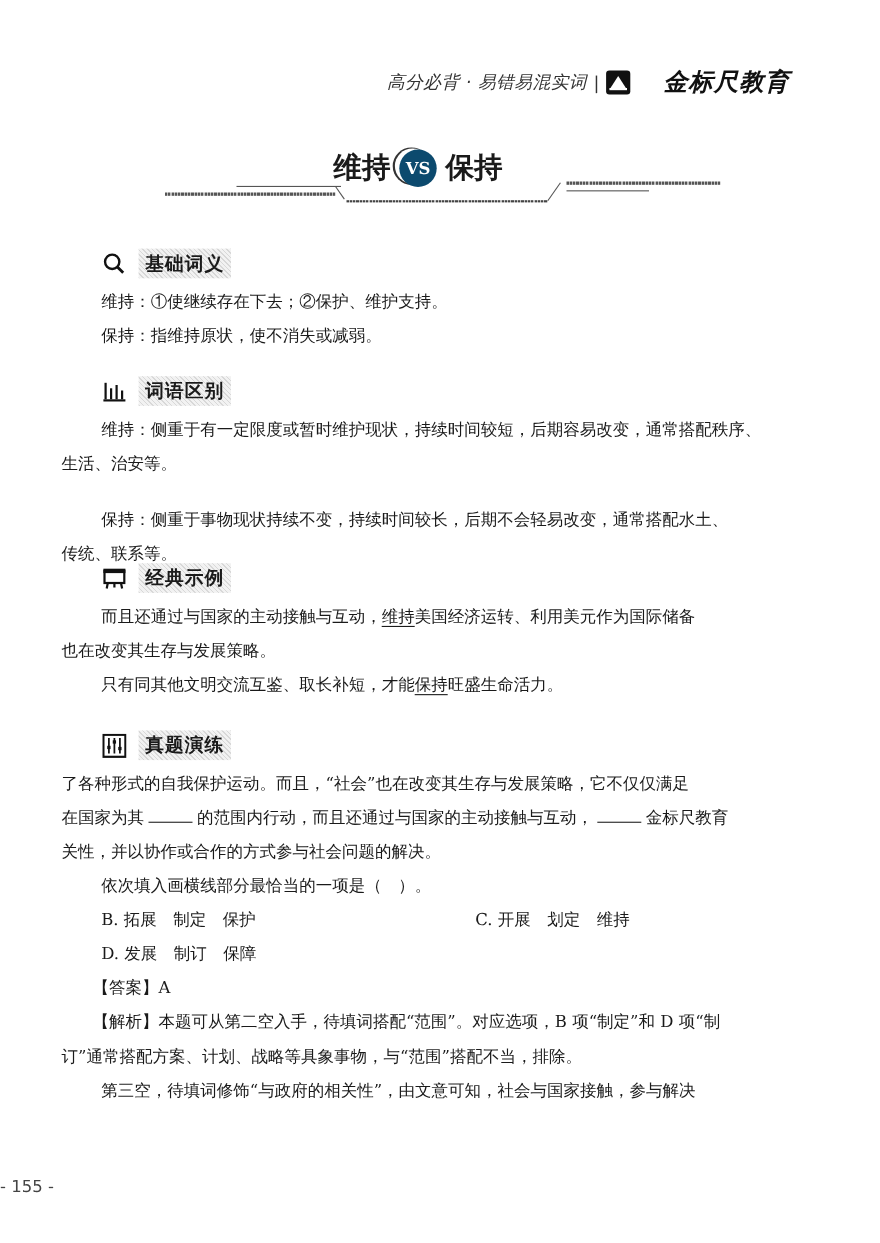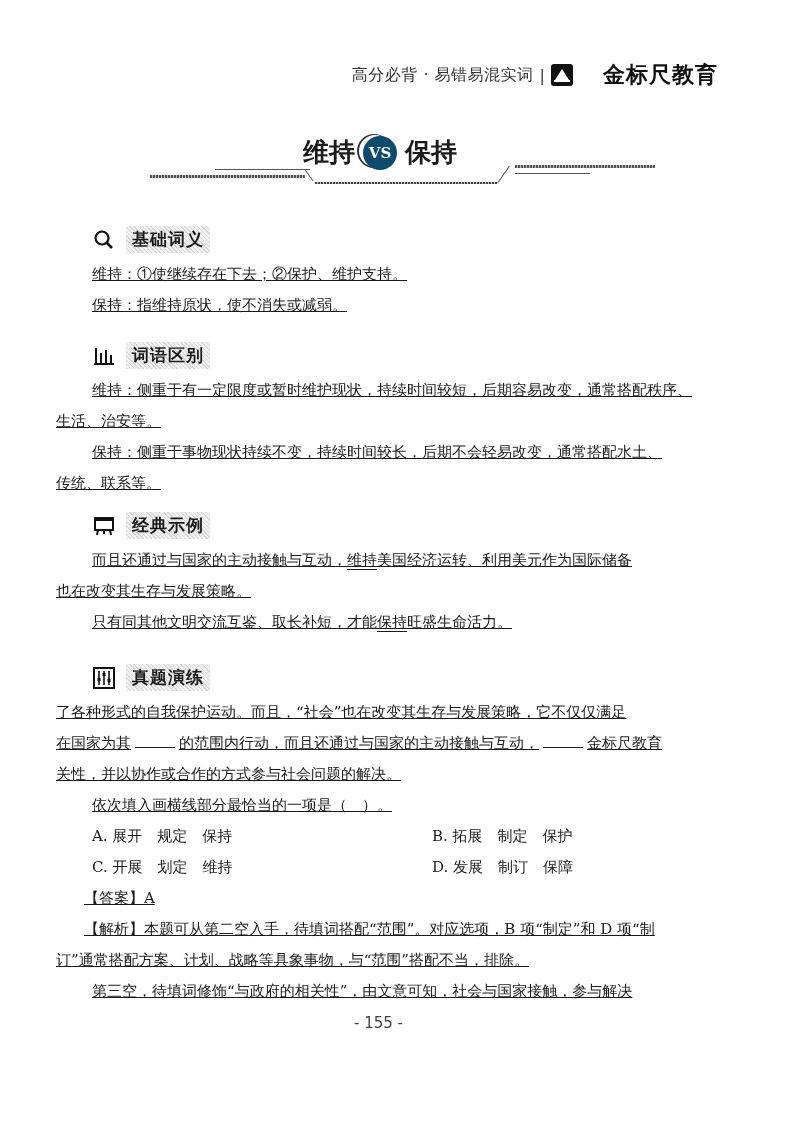--- a/index.html
+++ b/index.html
@@ -4,20 +4,21 @@
 <style>
   html, body { margin: 0; padding: 0; }
   body {
     width: 800px; height: 1130px; background: #ffffff; position: relative;
     font-family: "DejaVu Serif", "Liberation Serif", serif; color: #1a1a1a;
     overflow: hidden;
   }
   .header {
     position: absolute; top: 60px; right: 82px; display: flex; align-items: center;
     font-family: "DejaVu Sans", "Liberation Sans", sans-serif;
+    font-style: italic;
   }
   .header .tagline { font-size: 16px; color: #333; letter-spacing: 0.5px; }
   .header .sep { font-size: 16px; margin: 0 6px; color: #333; }
   .brand { display: flex; align-items: center; gap: 27px; }
   .brand-logo {
     width: 22px; height: 22px; background: #111; border-radius: 3px; position: relative; margin-right: 3px;
   }
   .brand-logo::before {
     content: ""; position: absolute; left: 4px; top: 5px; width: 0; height: 0;
     border-left: 7px solid transparent; border-right: 7px solid transparent; border-bottom: 11px solid #fff;
@@ -49,27 +50,27 @@
   }
 
   .section { position: absolute; left: 92px; right: 80px; }
   .sec-head { display: flex; align-items: center; margin-bottom: 6px; }
   .sec-icon { width: 24px; height: 22px; margin-right: 10px; display: flex; align-items: center; justify-content: center; }
   .sec-label {
     font-family: "DejaVu Sans", sans-serif; font-weight: bold; font-size: 17px;
     padding: 2px 6px; background: repeating-linear-gradient(45deg, #d8d8d8 0 1px, #f2f2f2 1px 3px);
     letter-spacing: 1px;
   }
-  .para { font-size: 15px; line-height: 31px; margin: 0; text-align: justify; text-decoration: underline; }
+  .para { font-size: 15px; line-height: 31px; margin: 0; text-align: justify; }
   .hang { margin-left: -36px; }
   .u { text-decoration: underline; text-underline-offset: 4px; }
   .blank { display: inline-block; width: 40px; border-bottom: 1px solid #222; height: 12px; margin: 0 4px; }
   .options { display: grid; grid-template-columns: 340px 240px; font-size: 15px; line-height: 31px; }
   .footer {
-    position: absolute; top: 1014px; left: 0; width: 757px; text-align: center;
+    position: absolute; top: 1070px; left: 0; width: 757px; text-align: left;
     font-family: "DejaVu Sans", sans-serif; font-size: 15px; color: #444;
   }
   .small-serif { font-family: "DejaVu Serif", serif; }
 </style>
 </head>
 <body>
 
 <div class="header">
   <span class="tagline">高分必背 · 易错易混实词</span>
   <span class="sep">|</span>
@@ -118,21 +119,21 @@
           <rect x="17" y="9" width="2" height="8" fill="#111"></rect>
           <rect x="1" y="17" width="20" height="2" fill="#111"></rect>
         </svg>
     </span>
     <span class="sec-label">词语区别</span>
   </div>
   <p class="para" style="margin-left:-36px; padding-left:36px;">
     <span>维持：侧重于有一定限度或暂时维护现状，持续时间较短，后期容易改变，通常搭配秩序、</span>
   </p>
   <p class="para hang">生活、治安等。</p>
-  <p class="para" style="margin-left:-36px; padding-left:36px;">
+  <p class="para" style="margin-left:-36px; padding-left:36px;margin-top:20px;">
     <span>保持：侧重于事物现状持续不变，持续时间较长，后期不会轻易改变，通常搭配水土、</span>
   </p>
   <p class="para hang">传统、联系等。</p>
 </div>
 
 <div class="section" style="top:512px;">
   <div class="sec-head">
     <span class="sec-icon">
       <svg width="22" height="20" viewBox="0 0 22 20">
           <rect x="1" y="2" width="20" height="3" fill="#111"></rect>
@@ -168,21 +169,20 @@
     </span>
     <span class="sec-label">真题演练</span>
   </div>
   <p class="para hang">了各种形式的自我保护运动。而且，“社会”也在改变其生存与发展策略，它不仅仅满足</p>
   <p class="para hang">
     <span>在国家为其</span><span class="blank"></span><span>的范围内行动，而且还通过与国家的主动接触与互动，</span><span class="blank"></span><span>金标尺教育</span>
   </p>
   <p class="para hang">关性，并以协作或合作的方式参与社会问题的解决。</p>
   <p class="para">依次填入画横线部分最恰当的一项是（　）。</p>
   <div class="options">
-    <span>A. 展开　规定　保持</span>
     <span>B. 拓展　制定　保护</span>
     <span>C. 开展　划定　维持</span>
     <span>D. 发展　制订　保障</span>
   </div>
   <p class="para small-serif" style="margin-left:-8px;">【答案】A</p>
   <p class="para small-serif" style="margin-left:-8px;">【解析】本题可从第二空入手，待填词搭配“范围”。对应选项，B 项“制定”和 D 项“制</p>
   <p class="para small-serif hang">订”通常搭配方案、计划、战略等具象事物，与“范围”搭配不当，排除。</p>
   <p class="para small-serif">第三空，待填词修饰“与政府的相关性”，由文意可知，社会与国家接触，参与解决</p>
 </div>
 

